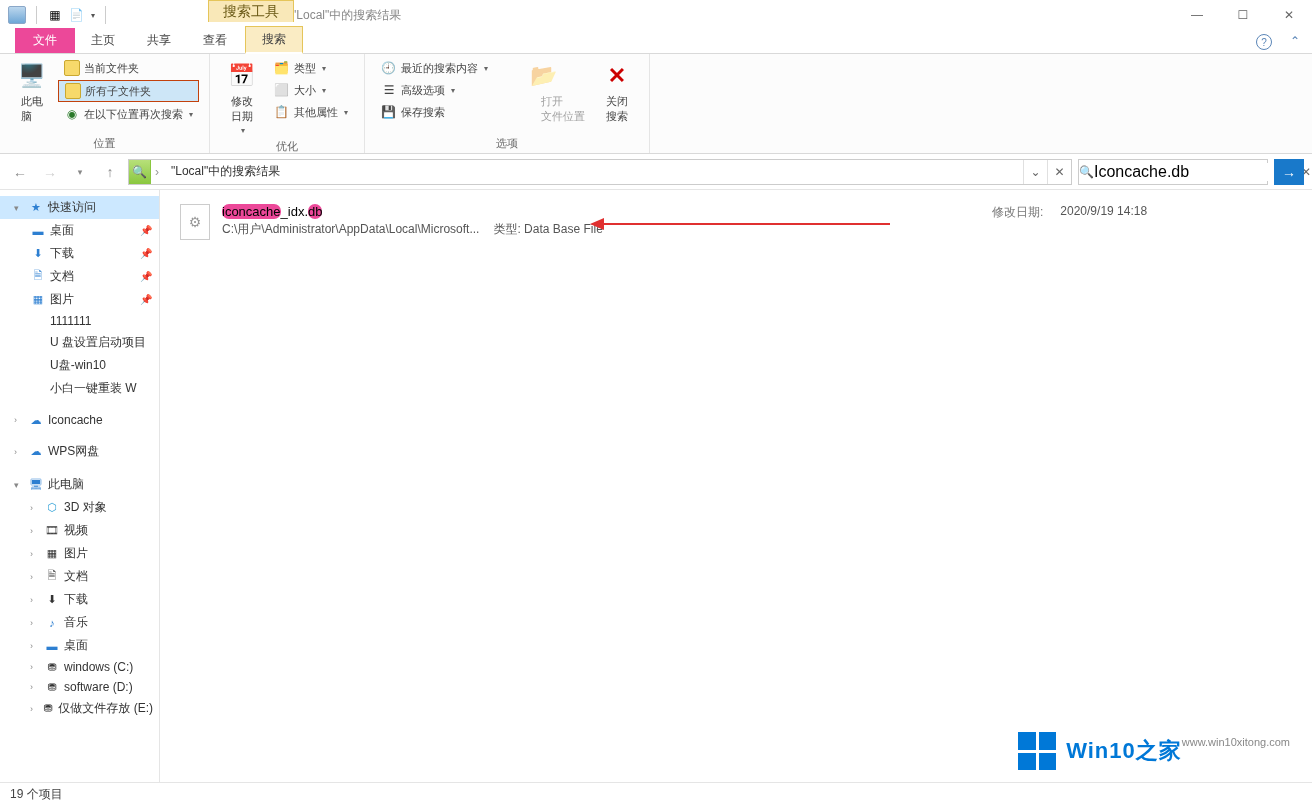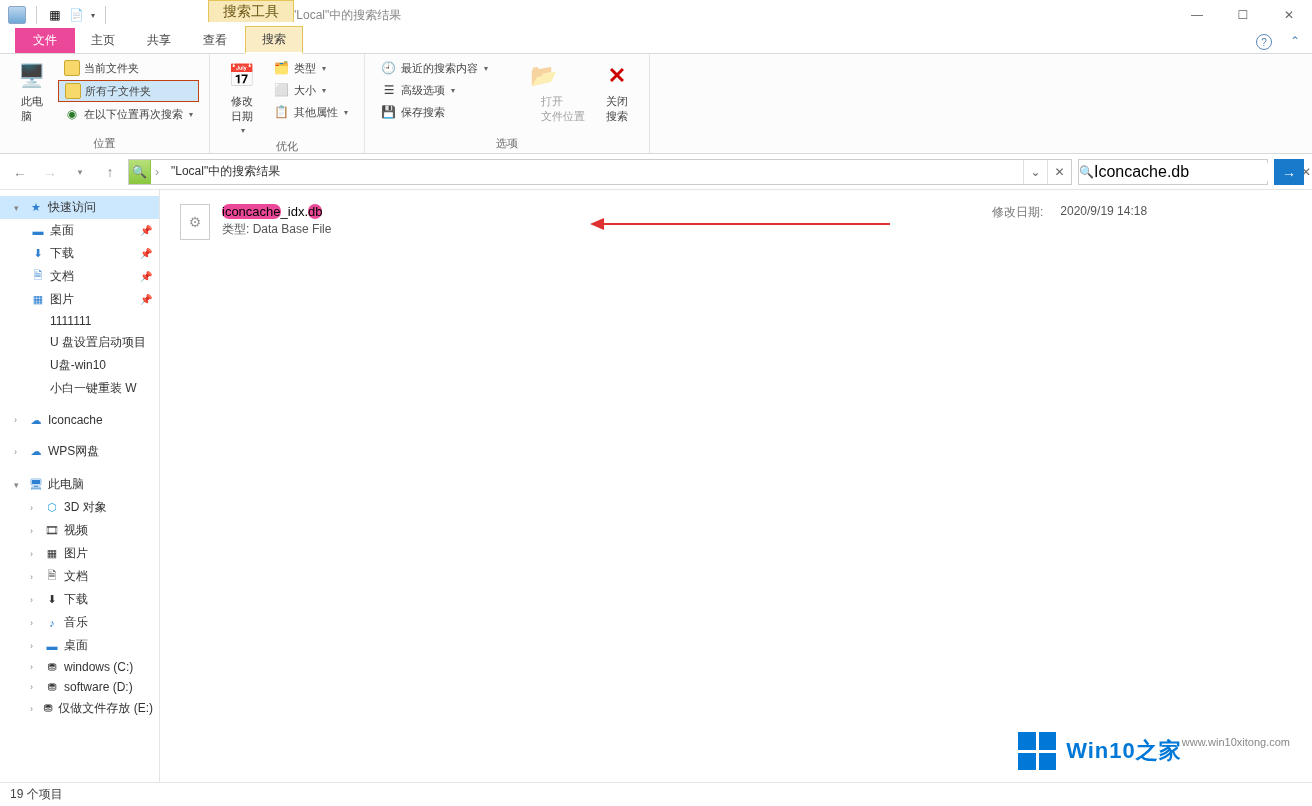--- a/index.html
+++ b/index.html
@@ -344,20 +344,21 @@
   </div>
 
   <div class="content">
     <div class="result-row">
       <div class="file-icon">⚙</div>
       <div class="file-info">
         <div class="file-name">
           <span class="hl">iconcache</span><span>_idx.</span><span class="hl">db</span>
         </div>
         <div class="file-sub">
+          <span>C:\用户\Administrator\AppData\Local\Microsoft...</span>
           <span><span>类型:</span> <span>Data Base File</span></span>
         </div>
       </div>
       <div class="file-meta">
         <div class="meta-row">
             <span class="lab">修改日期:</span>
             <span>2020/9/19 14:18</span>
           </div>
       </div>
     </div>

